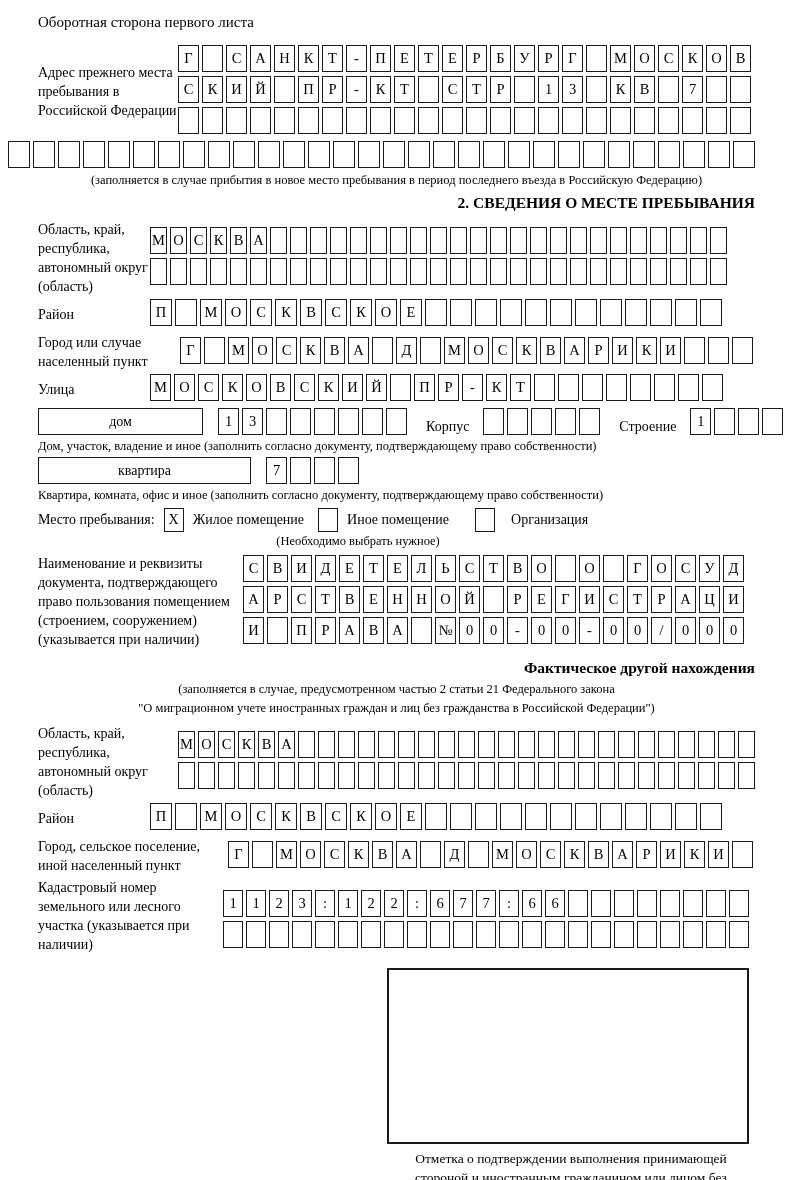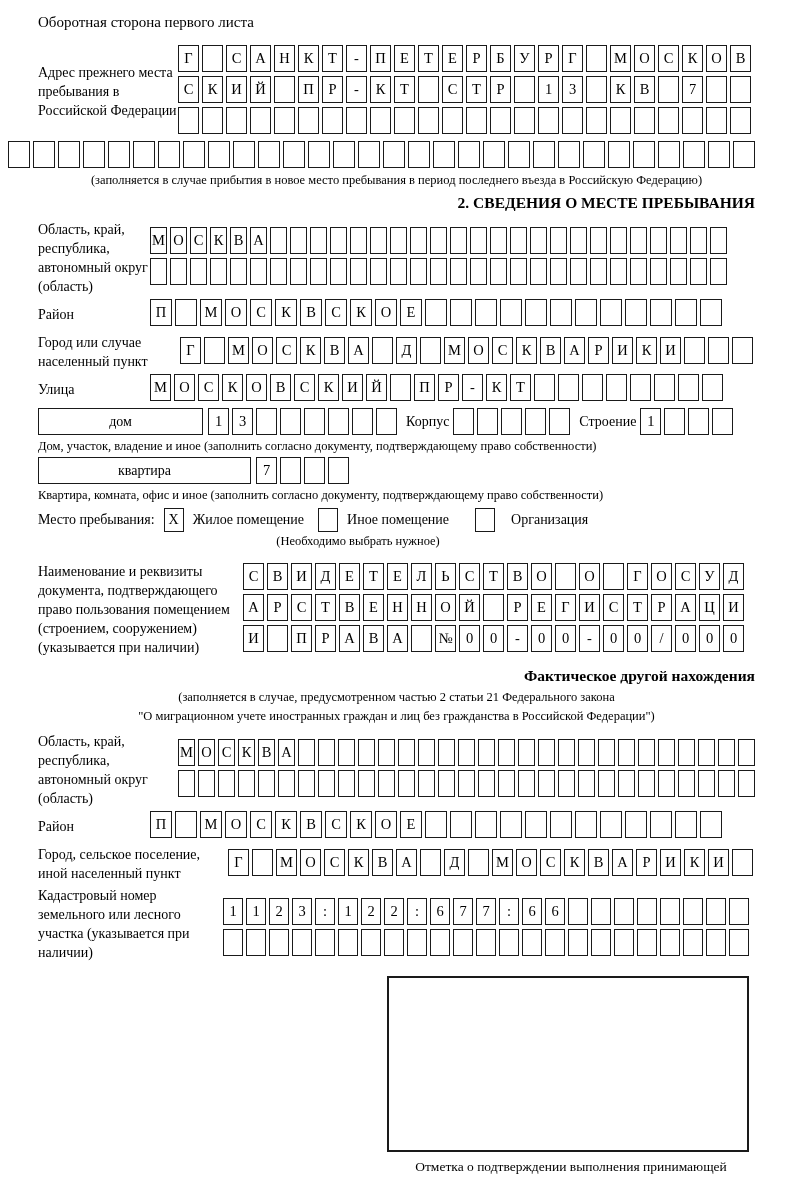--- a/index.html
+++ b/index.html
@@ -25,21 +25,21 @@
   }
   .fullrow{margin-left:-30px;}
   .note{font-size:12.5px;line-height:17px;margin-bottom:2px;}
   .center{text-align:center;}
   .sec-title{font-weight:bold;font-size:15.5px;text-align:right;margin:5px 0 8px 0;}
   .labelbox{
     border:1.7px solid #1a1a1a;height:27px;box-sizing:border-box;
     display:flex;align-items:center;justify-content:center;
     font-size:14px;margin-right:5px;flex-shrink:0;
   }
-  .house-row,.apt-row{display:flex;align-items:center;margin:2px 0 3px 0;}
+  .house-row,.apt-row{display:flex;align-items:flex-end;margin:2px 0 3px 0;gap:10px;}
   .inline-label{font-size:14px;margin:0 4px 0 6px;white-space:nowrap;}
   .stay-row{display:flex;align-items:center;font-size:14px;margin:4px 0 1px 0;}
   .checkbox{
     width:20px;height:24px;box-sizing:border-box;border:1.7px solid #1a1a1a;
     display:inline-flex;align-items:center;justify-content:center;
     font-size:14px;margin:0 9px 0 9px;flex-shrink:0;
   }
   .stay-note{width:300px;margin-left:170px;text-align:center;}
   .mt10{margin-top:10px;}
   .stamp-wrap{margin-left:auto;width:368px;margin-top:14px;}
@@ -380,21 +380,21 @@
     <span>Место пребывания:</span>
     <span class="checkbox">X</span>
     <span>Жилое помещение</span>
     <span class="checkbox" style="margin-left:14px"></span>
     <span>Иное помещение</span>
     <span class="checkbox" style="margin-left:26px;margin-right:16px"></span>
     <span>Организация</span>
   </div>
   <div class="note stay-note">(Необходимо выбрать нужное)</div>
 
-  <div class="field" style="margin-top:12px">
+  <div class="field" style="margin-top:4px">
     <div class="flabel w205">Наименование и реквизиты документа, подтверждающего право пользования помещением (строением, сооружением) (указывается при наличии)</div>
     <div class="rows">
       <div class="boxrow" style="--bw:21px">
           <span class="cbox">С</span>
           <span class="cbox">В</span>
           <span class="cbox">И</span>
           <span class="cbox">Д</span>
           <span class="cbox">Е</span>
           <span class="cbox">Т</span>
           <span class="cbox">Е</span>

